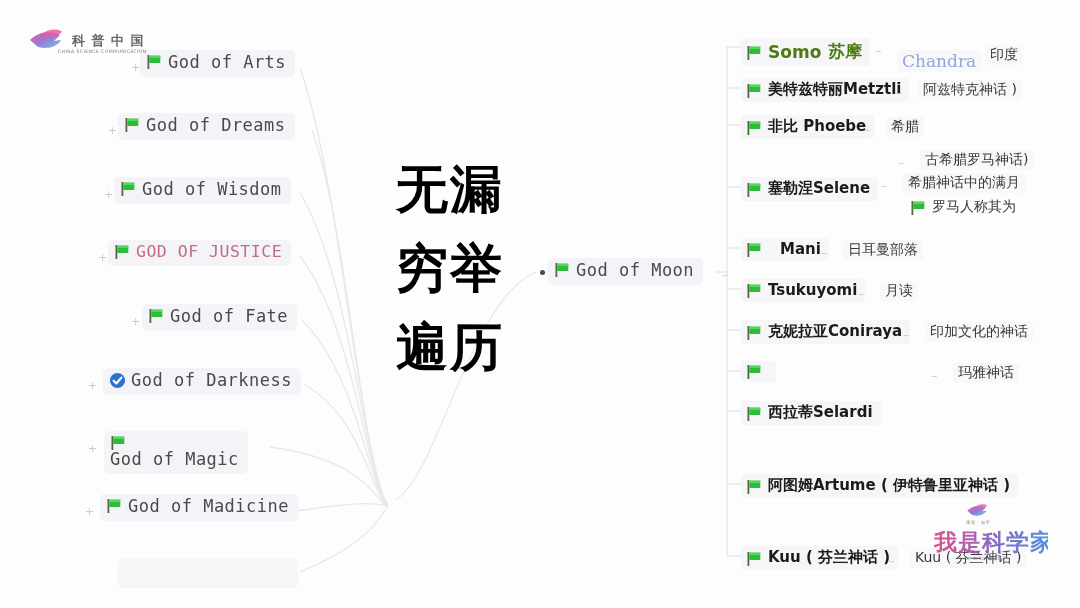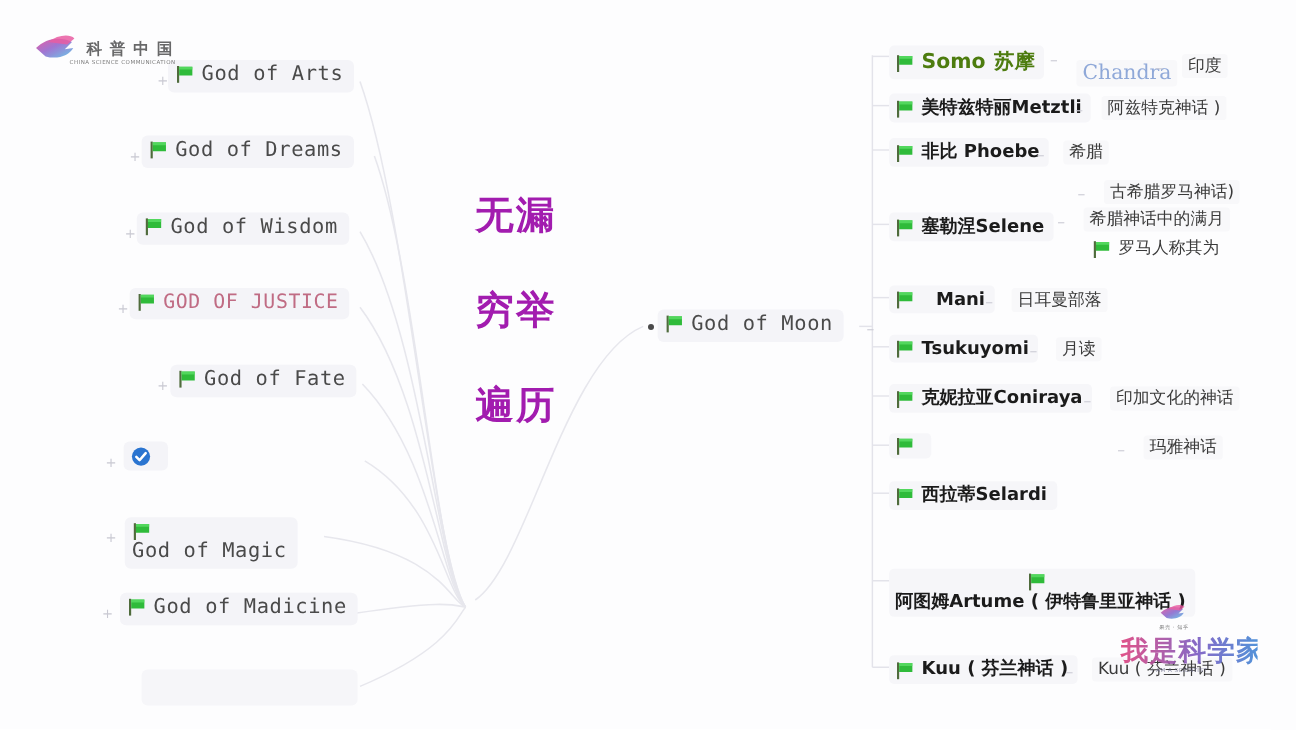--- a/index.html
+++ b/index.html
@@ -112,22 +112,22 @@
     font-size: 17px;
     color: #2f3b46;
     box-sizing: border-box;
   }
 
   
   .bigword {
     position: absolute;
     font-family: "DejaVu Sans", sans-serif;
     font-weight: bold;
-    font-size: 32px;
-    color: #a21caf;
+    font-size: 52px;
+    color: #000000;
     letter-spacing: 2px;
     line-height: 1;
   }
 
   
   .r-node {
     position: absolute;
     display: flex;
     align-items: center;
     background: #f6f6f9;
@@ -269,20 +269,21 @@
             <path d="M3.3 1.6 h11 v2.4 h-11 z" fill="#5fe06a" opacity="0.75"></path>
           </svg></span>
         <span class="lbl-mono">God of Fate</span>
       </div>
       <div class="plus" style="left: 88px; top: 380px;">+</div>
       <div class="node" style="left: 103px; top: 368px;">
         <span class="check"><svg viewBox="0 0 17 17" width="17" height="17">
             <circle cx="8.5" cy="8.5" r="7.6" fill="#2a74d0"></circle>
             <path d="M4.6 8.8 L7.3 11.5 L12.4 5.6" stroke="#ffffff" stroke-width="2.1" fill="none" stroke-linecap="round" stroke-linejoin="round"></path>
           </svg></span>
+        <span class="lbl-mono">God of Darkness</span>
       </div>
       <div class="plus" style="left: 88px; top: 443px;">+</div>
       <div class="node" style="left: 104px; top: 431px; flex-direction: column;">
         <span class="flag"><svg viewBox="0 0 17 16" width="17" height="16">
             <rect x="1.5" y="1" width="1.8" height="14" fill="#4f6b3c"></rect>
             <path d="M3.3 1.6 h11 v7.4 h-11 z" fill="#2fbb3a"></path>
             <path d="M3.3 1.6 h11 v2.4 h-11 z" fill="#5fe06a" opacity="0.75"></path>
           </svg></span>
         <span class="lbl-mono">God of Magic</span>
       </div>
@@ -404,21 +405,21 @@
       <div class="minus" style="left: 931px; top: 369px;">–</div>
       <div class="r-note" style="left: 953px; top: 363px;"><span>玛雅神话</span></div>
       <div class="r-node" style="left: 741px; top: 401px;">
         <span class="flag"><svg viewBox="0 0 17 16" width="17" height="16">
             <rect x="1.5" y="1" width="1.8" height="14" fill="#4f6b3c"></rect>
             <path d="M3.3 1.6 h11 v7.4 h-11 z" fill="#2fbb3a"></path>
             <path d="M3.3 1.6 h11 v2.4 h-11 z" fill="#5fe06a" opacity="0.75"></path>
           </svg></span>
         <span class="r-main">西拉蒂Selardi</span>
       </div>
-      <div class="r-node" style="left: 741px; top: 474px; flex-direction: column;">
+      <div class="r-node" style="left: 741px; top: 474px;">
         <span class="flag"><svg viewBox="0 0 17 16" width="17" height="16">
             <rect x="1.5" y="1" width="1.8" height="14" fill="#4f6b3c"></rect>
             <path d="M3.3 1.6 h11 v7.4 h-11 z" fill="#2fbb3a"></path>
             <path d="M3.3 1.6 h11 v2.4 h-11 z" fill="#5fe06a" opacity="0.75"></path>
           </svg></span>
         <span class="r-main">阿图姆Artume ( 伊特鲁里亚神话 )</span>
       </div>
       <div class="r-node" style="left: 741px; top: 546px;">
         <span class="flag"><svg viewBox="0 0 17 16" width="17" height="16">
             <rect x="1.5" y="1" width="1.8" height="14" fill="#4f6b3c"></rect>

